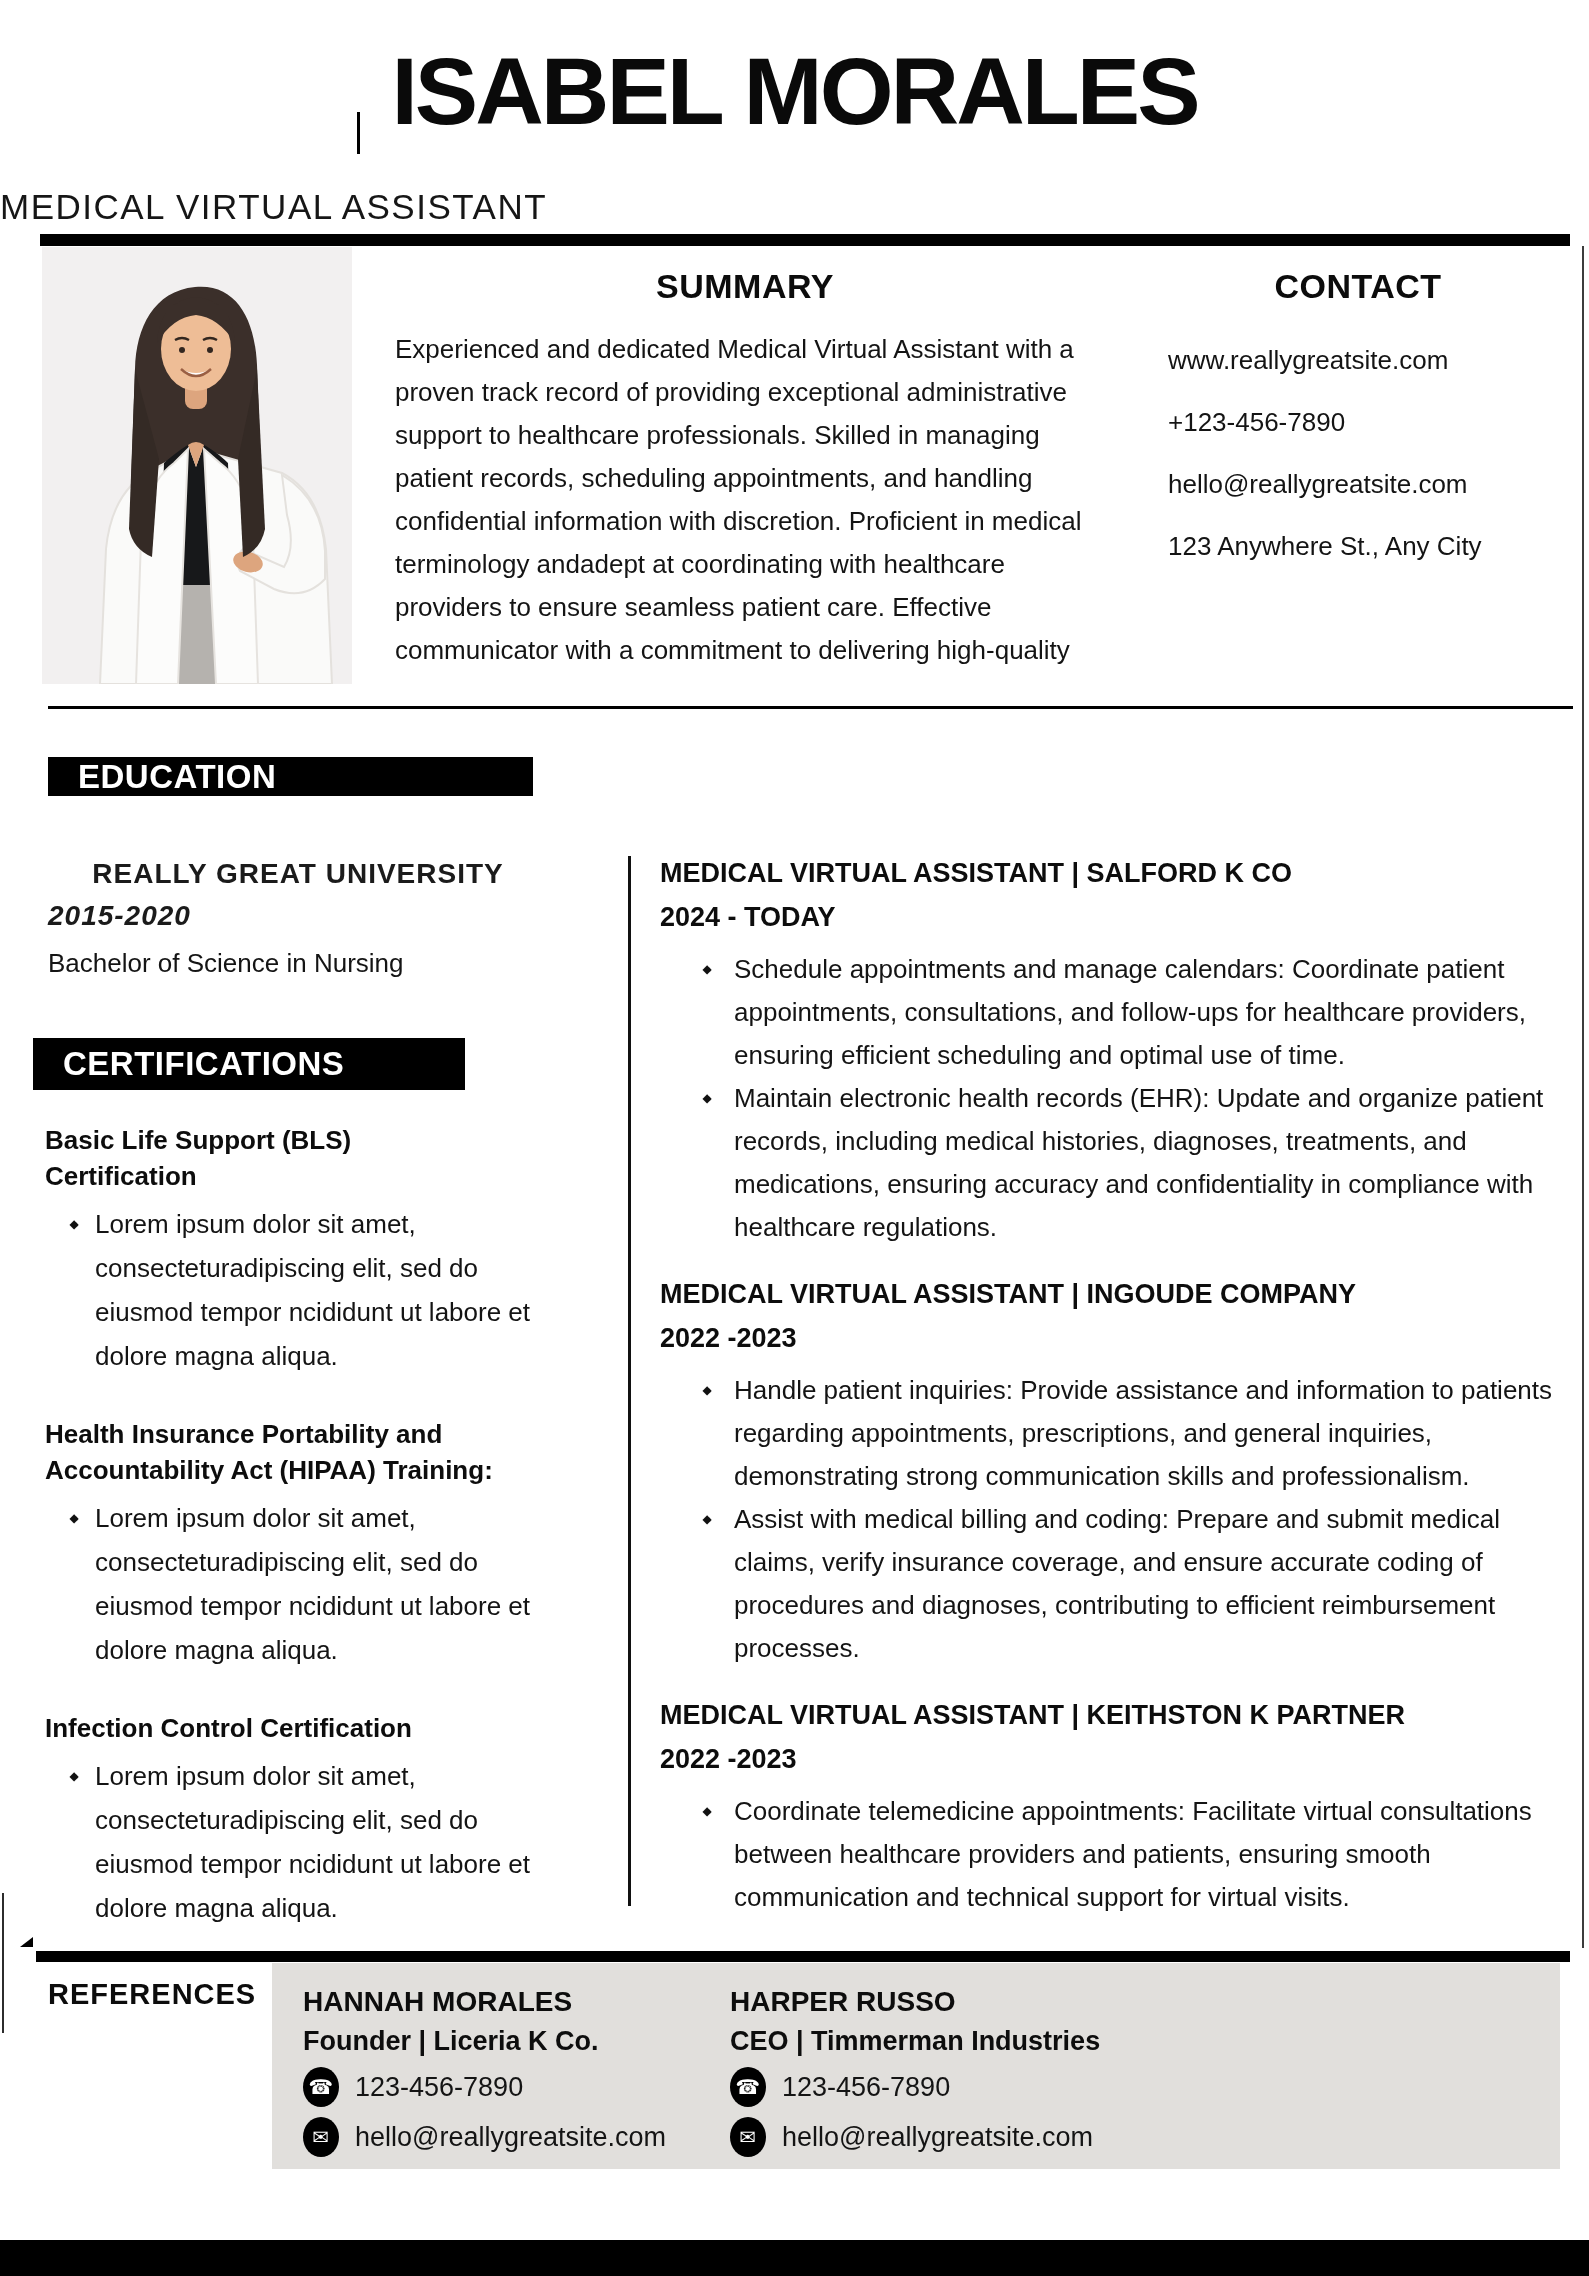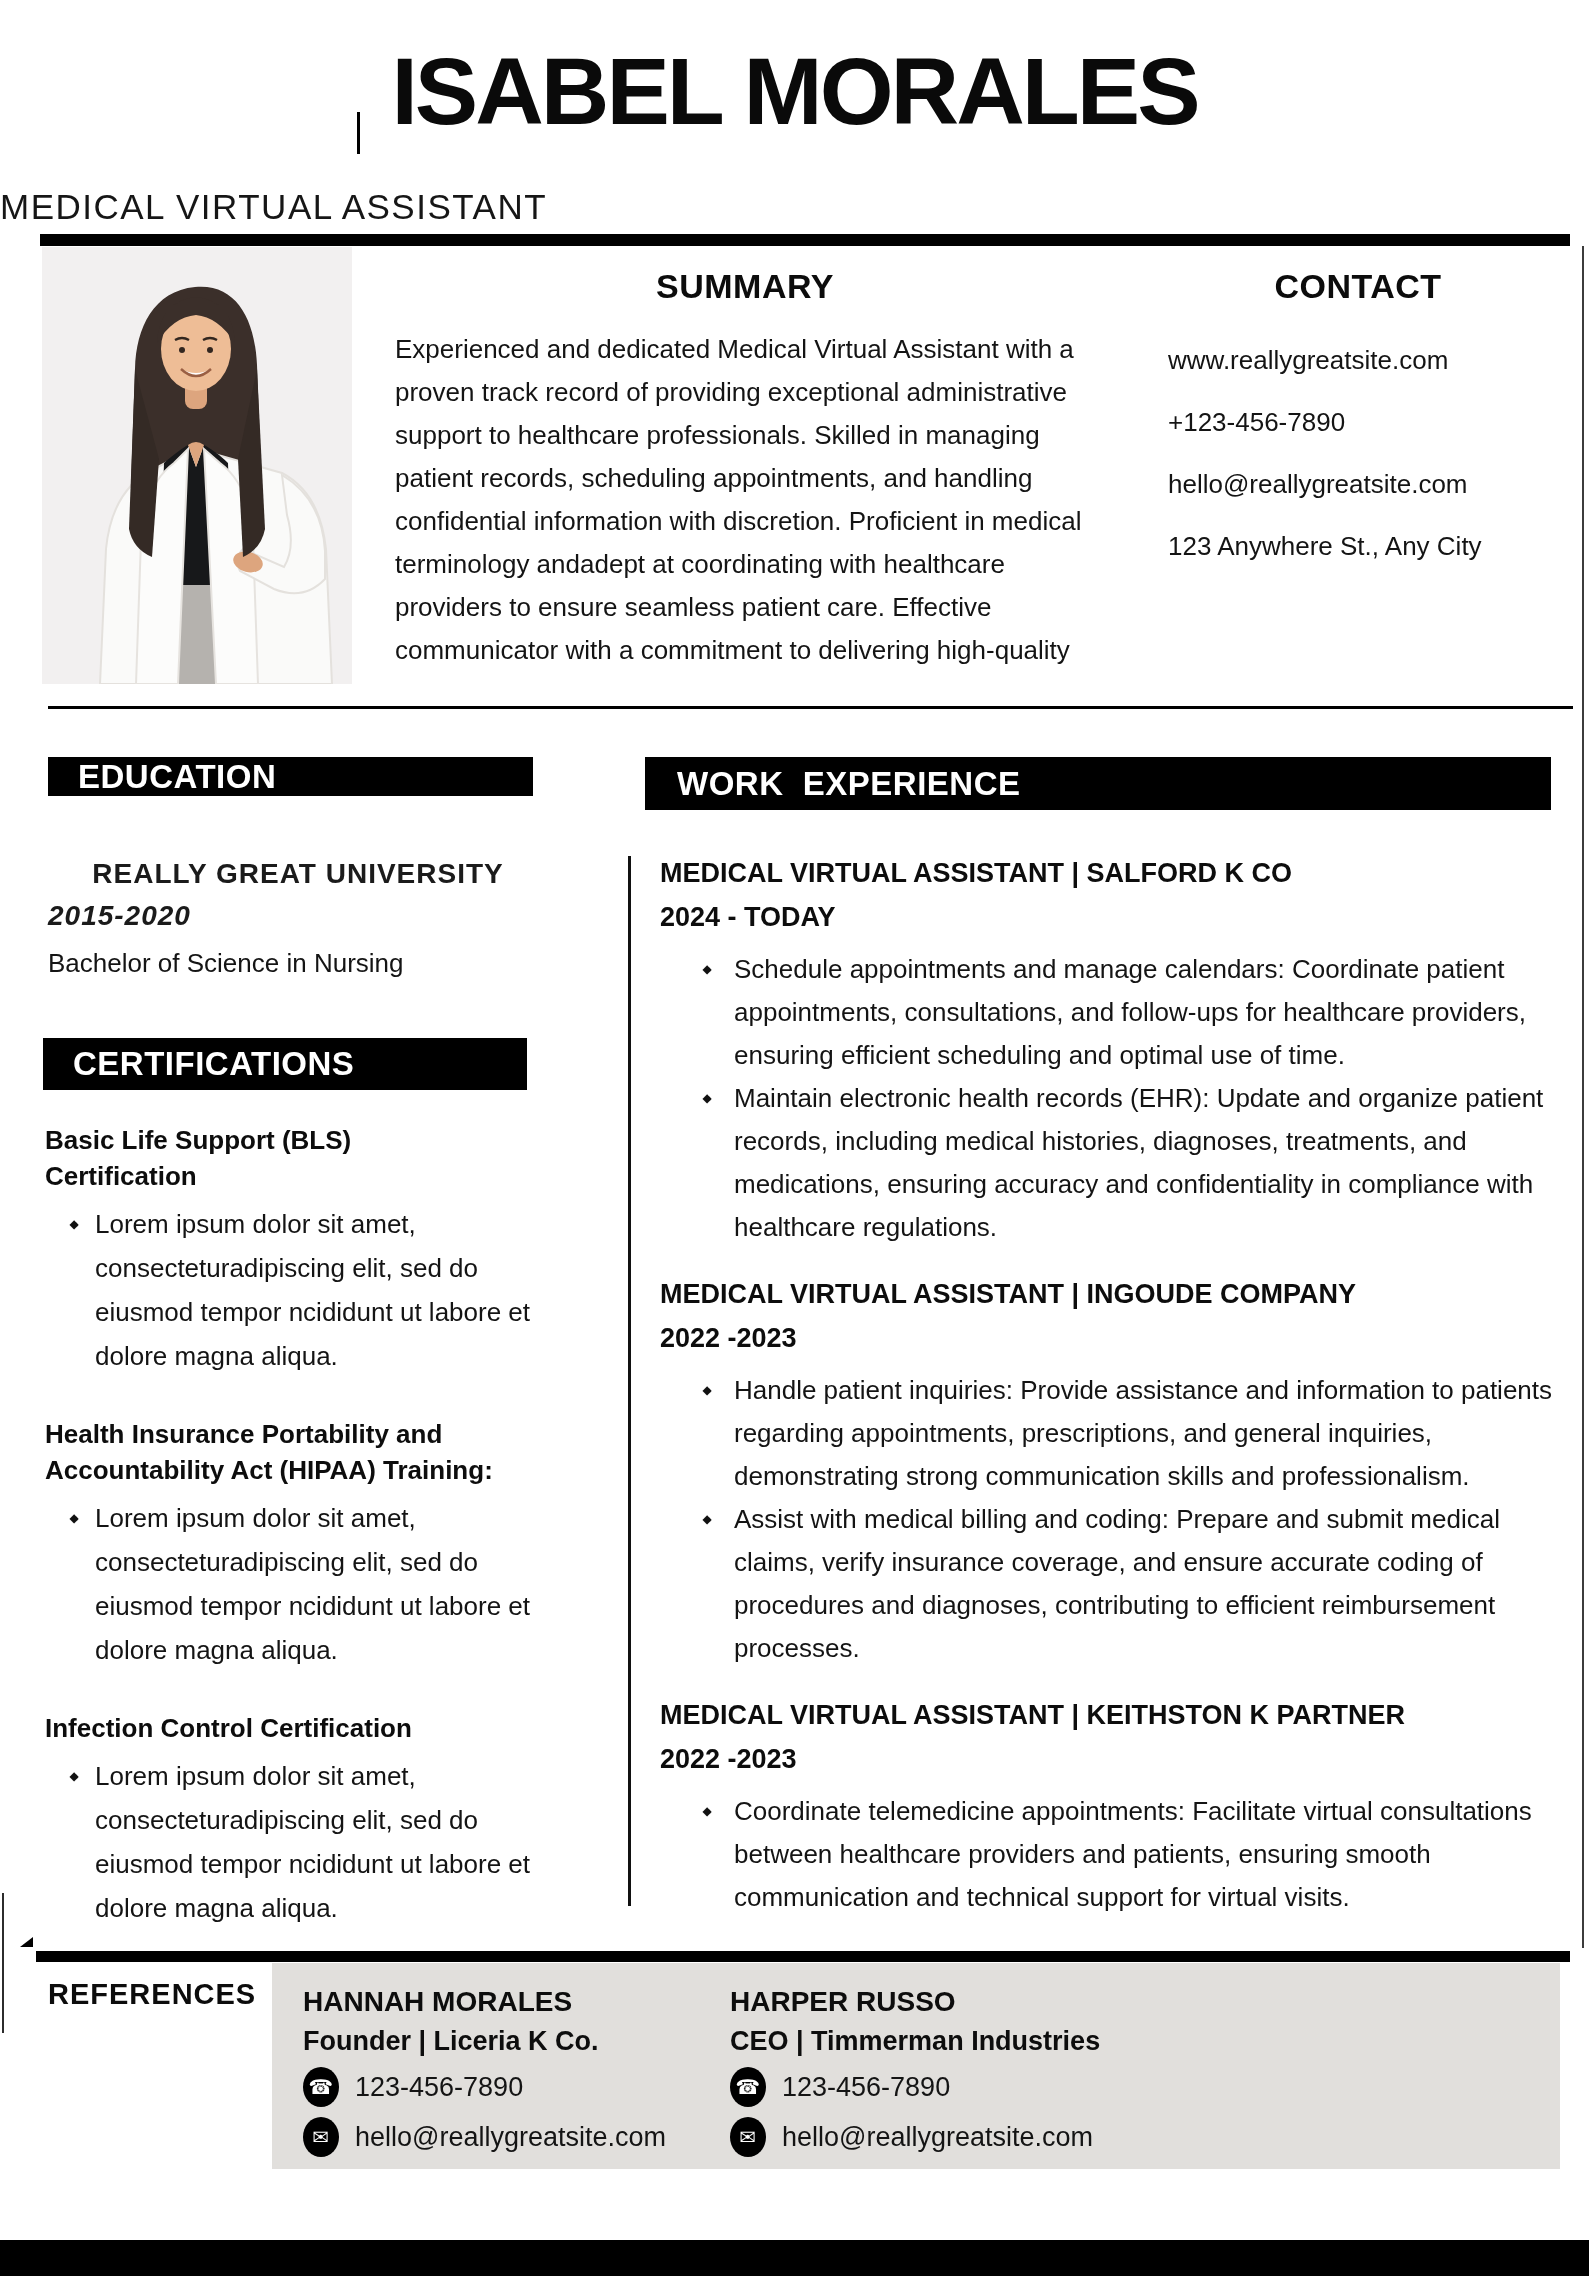--- a/index.html
+++ b/index.html
@@ -31,21 +31,21 @@
   .summary .body-text{
     margin-top:24px;font-size:26px;line-height:43px;color:#141414;max-height:346px;overflow:hidden;
   }
   .contact{position:absolute;left:1168px;top:268px;width:380px;}
   .contact-list{margin-top:40px;}
   .contact-item{font-size:26px;line-height:32px;margin-bottom:30px;color:#141414;}
   
   .banner{position:absolute;background:#000;color:#fff;display:flex;align-items:center;}
   .banner-label{font-size:33px;font-weight:700;letter-spacing:0.5px;white-space:pre-wrap;}
   .banner-education{left:48px;top:757px;width:485px;height:39px;}
-  .banner-certifications{left:43px;top:1038px;width:484px;height:52px;}
+  .banner-certifications{left:33px;top:1038px;width:432px;height:52px;}
   .banner-work{left:645px;top:757px;width:906px;height:53px;}
   .banner-education .banner-label,.banner-certifications .banner-label{padding-left:30px;}
   .banner-work .banner-label{padding-left:32px;}
   
   .education-block{position:absolute;left:48px;top:856px;width:500px;}
   .edu-school{font-size:28px;font-weight:700;letter-spacing:1px;line-height:36px;color:#1b1b1b;text-align:center;}
   .edu-years{font-size:28px;font-weight:700;letter-spacing:1px;line-height:36px;margin-top:6px;color:#1b1b1b;font-style:italic;}
   .edu-degree{font-size:26px;line-height:34px;margin-top:12px;color:#141414;}
   
   .cert-container{position:absolute;left:45px;top:1122px;width:505px;}
@@ -179,23 +179,20 @@
       </div>
       <div class="cert-block">
         <div class="cert-title">Infection Control Certification</div>
         <div class="bullet-row">
           <span class="bullet-marker">◆</span>
           <div class="cert-bullet-text">Lorem ipsum dolor sit amet, consecteturadipiscing elit, sed do eiusmod tempor  ncididunt ut labore et dolore magna aliqua.</div>
         </div>
       </div>
     </div>
 
-  <div class="banner banner-work">
-    <span class="banner-label">WORK  EXPERIENCE</span>
-  </div>
   <div class="work-rule"></div>
   <div class="jobs-container" id="jobs-container">
       <div class="job">
         <div class="job-title">MEDICAL VIRTUAL ASSISTANT | SALFORD K CO</div>
         <div class="job-dates">2024 - TODAY</div>
         <div class="job-bullets">
           <div class="bullet-row">
             <span class="bullet-marker">◆</span>
             <div class="job-bullet-text">Schedule appointments and manage calendars: Coordinate patient appointments, consultations, and follow-ups for healthcare providers, ensuring efficient scheduling and optimal use of time.</div>
           </div>

